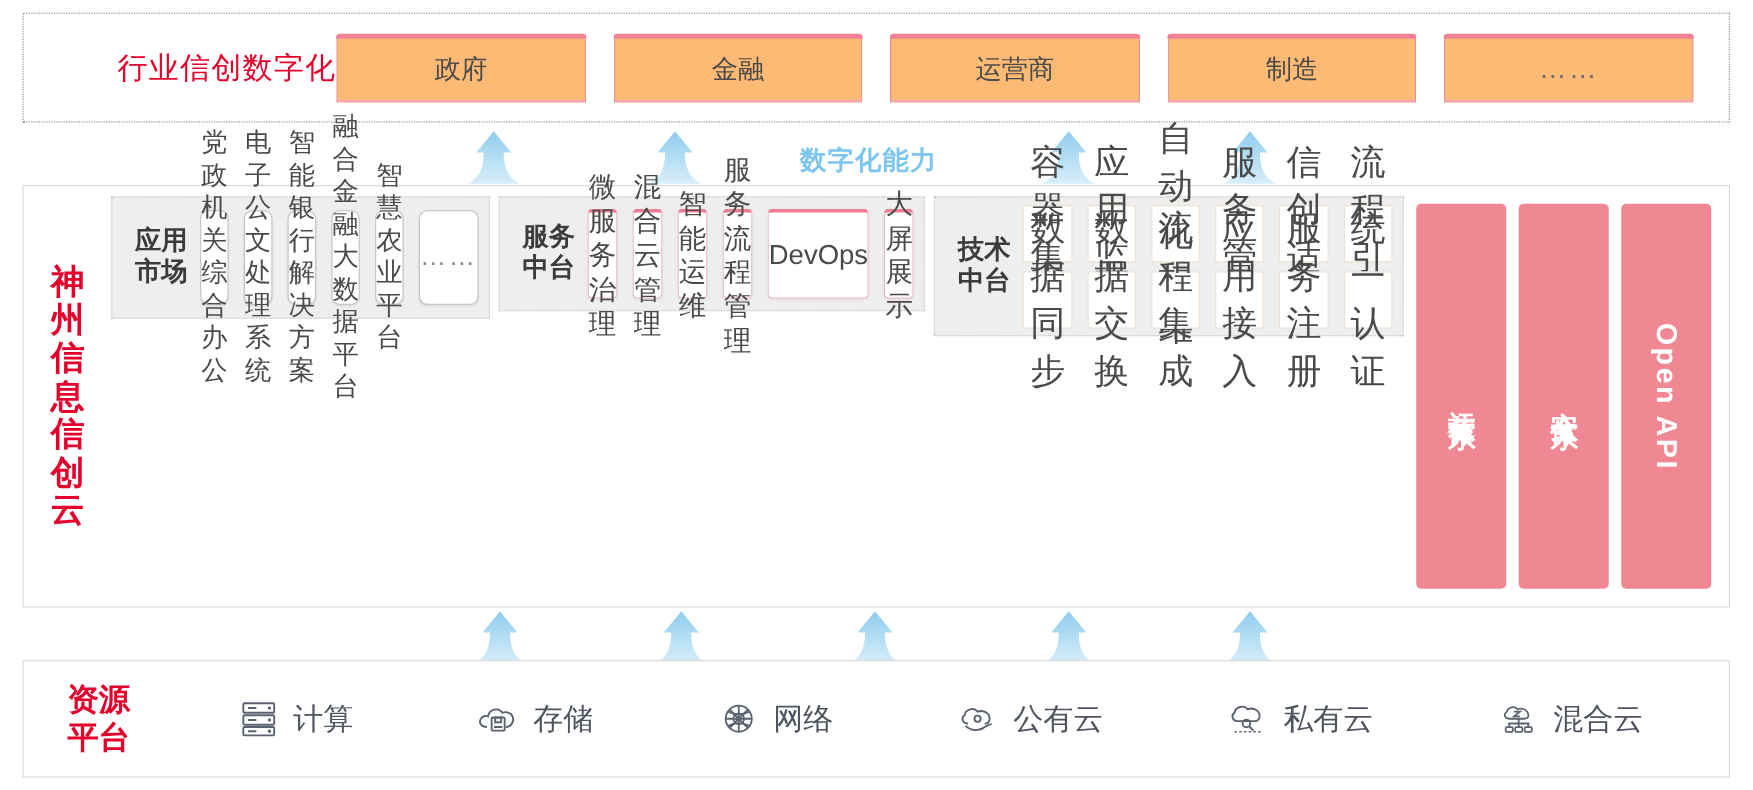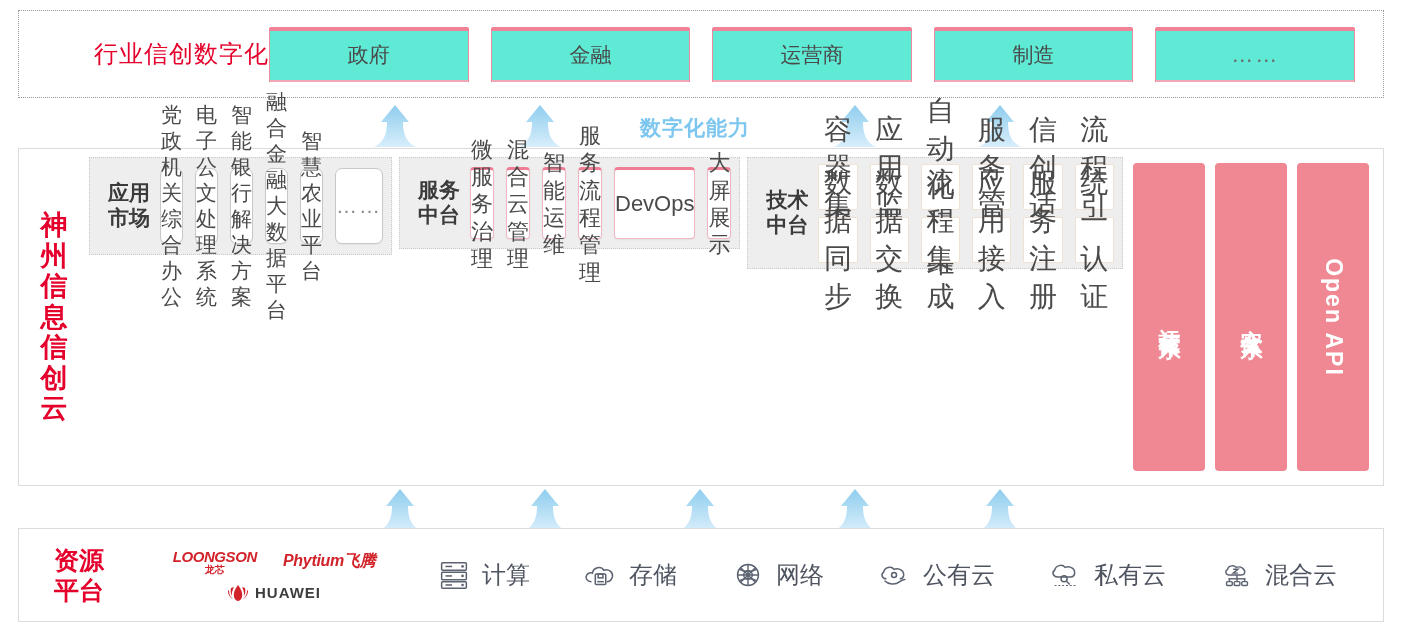--- a/index.html
+++ b/index.html
@@ -21,21 +21,21 @@
   .industry-title{
     width:250px;flex:none;text-align:right;
     color:#e4002b;font-weight:normal;font-size:24px;
     letter-spacing:1px;
   }
   .industry-cards{
     flex:1;display:flex;gap:22px;padding-right:28px;
   }
   .ind-card{
     flex:1;height:54px;
-    background:#5eead4;
+    background:#fdba74;
     border:1px solid #ef8a9c;
     border-bottom:none;
     border-radius:3px 3px 0 0;
     box-shadow:0 -2px 0 0 #f2a8b6 inset, 0 0 0 0 transparent;
     display:flex;align-items:center;justify-content:center;
     font-size:21px;color:#4a4a4a;
     position:relative;
   }
   .ind-card::before{
     content:"";position:absolute;left:-1px;right:-1px;top:-1px;height:4px;
@@ -356,41 +356,20 @@
     <path d="M23 1 L37 18 L31 18 C31 30 34 38 44 43 L2 43 C12 38 15 30 15 18 L9 18 Z" fill="url(#ag1)"></path>
   </svg>
 </div>
 
 <div class="resource-panel">
   <div class="res-title">
     <div>资源</div>
     <div>平台</div>
   </div>
 
-  <div class="res-logos">
-    <div class="logo-row">
-      <div class="logo-loongson">
-        <span class="en">LOONGSON</span>
-        <span class="cn">龙芯</span>
-      </div>
-      <div class="logo-phytium">Phytium飞腾</div>
-    </div>
-    <div class="logo-row">
-      <div class="logo-huawei">
-        <svg class="hw-mark" viewBox="0 0 22 18">
-          <path d="M11 1 C8 5 6 9 7 13 C8 16 10 17 11 17 C12 17 14 16 15 13 C16 9 14 5 11 1 Z" fill="#d2232a"></path>
-          <path d="M7 3 C5 7 4 11 6 14 C4 11 3 7 4 4 Z" fill="#d2232a"></path>
-          <path d="M15 3 C17 7 18 11 16 14 C18 11 19 7 18 4 Z" fill="#d2232a"></path>
-          <path d="M2 6 C2 10 3 13 6 15 C3 14 1 10 1 7 Z" fill="#d2232a"></path>
-          <path d="M20 6 C20 10 19 13 16 15 C19 14 21 10 21 7 Z" fill="#d2232a"></path>
-        </svg>
-        <span class="hw-txt">HUAWEI</span>
-      </div>
-    </div>
-  </div>
 
   <div class="res-items">
 
     <div class="res-item">
       <svg class="ricon" viewBox="0 0 40 40">
         <g fill="none" stroke="#5b6270" stroke-width="1.6">
           <rect x="7" y="7" width="26" height="8" rx="1"></rect>
           <rect x="7" y="17" width="26" height="8" rx="1"></rect>
           <rect x="7" y="27" width="26" height="7" rx="1"></rect>
           <line x1="11" y1="11" x2="18" y2="11"></line>

